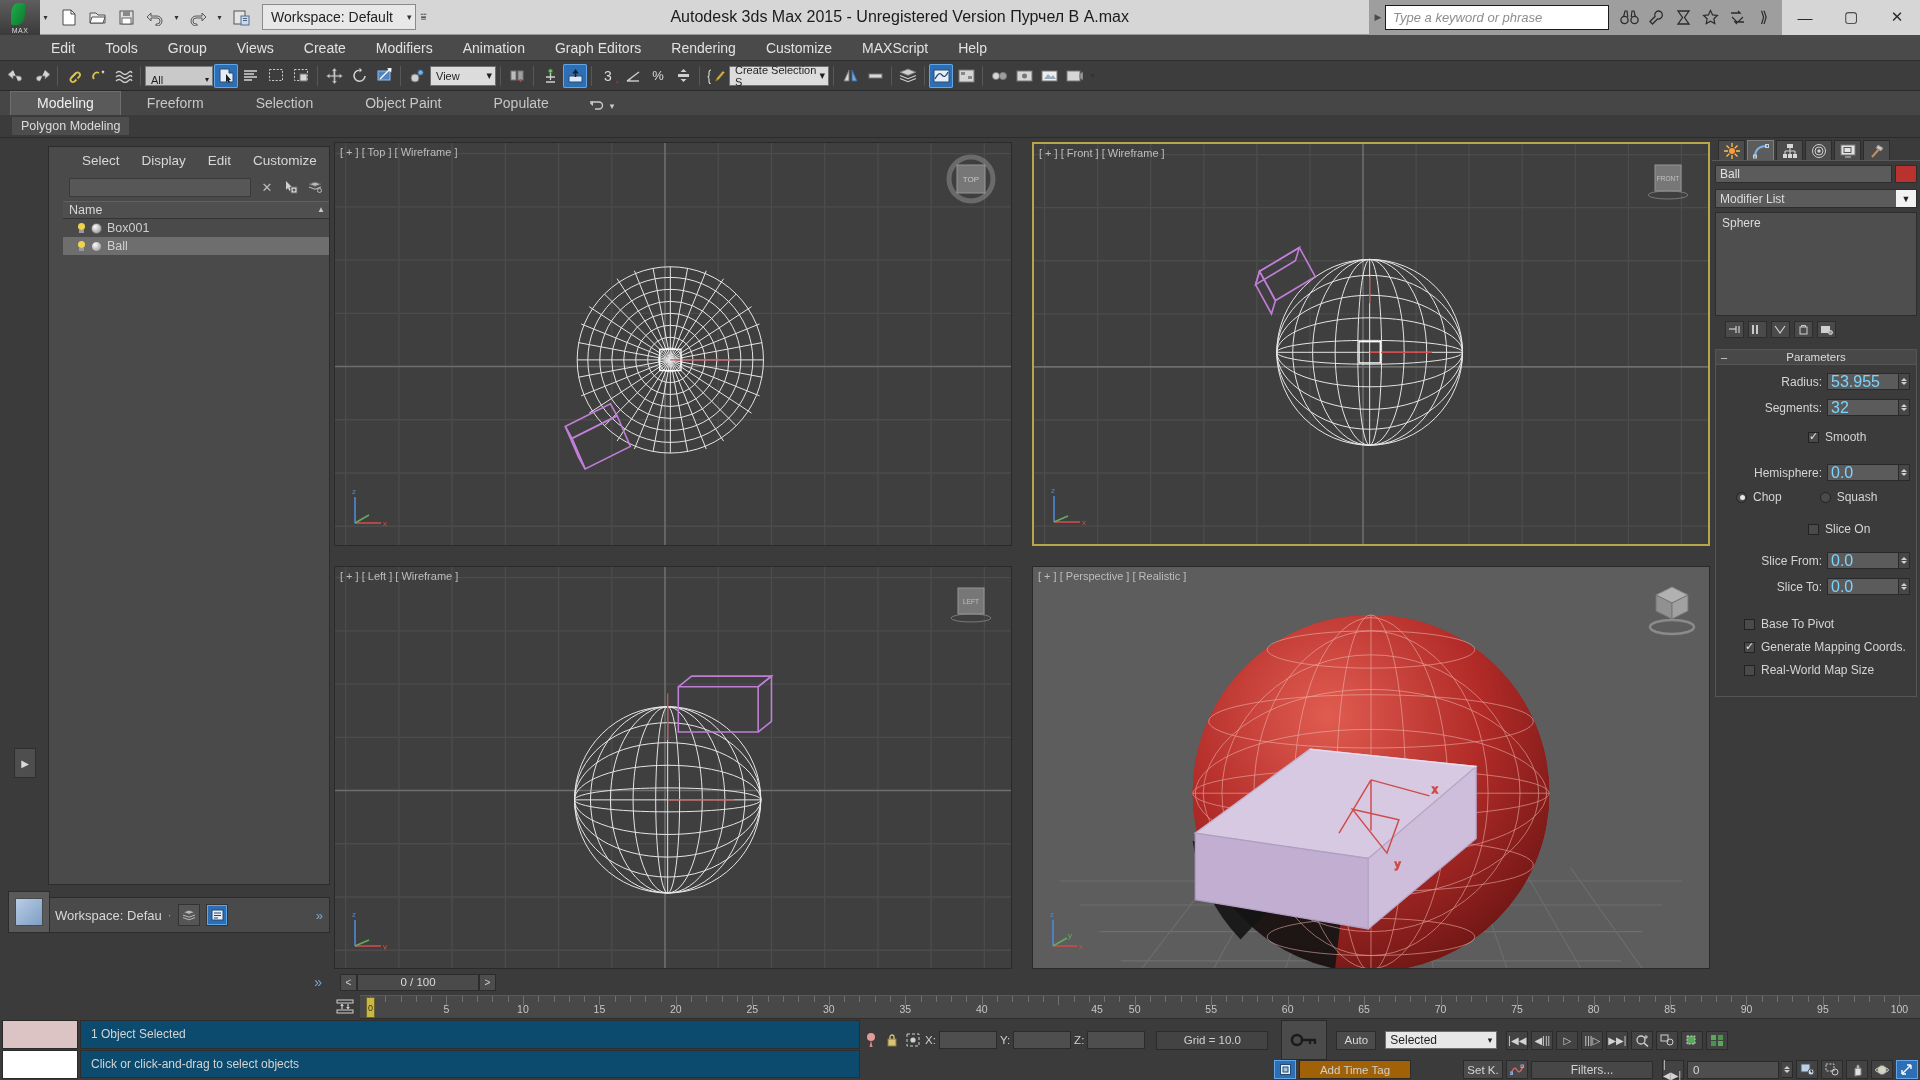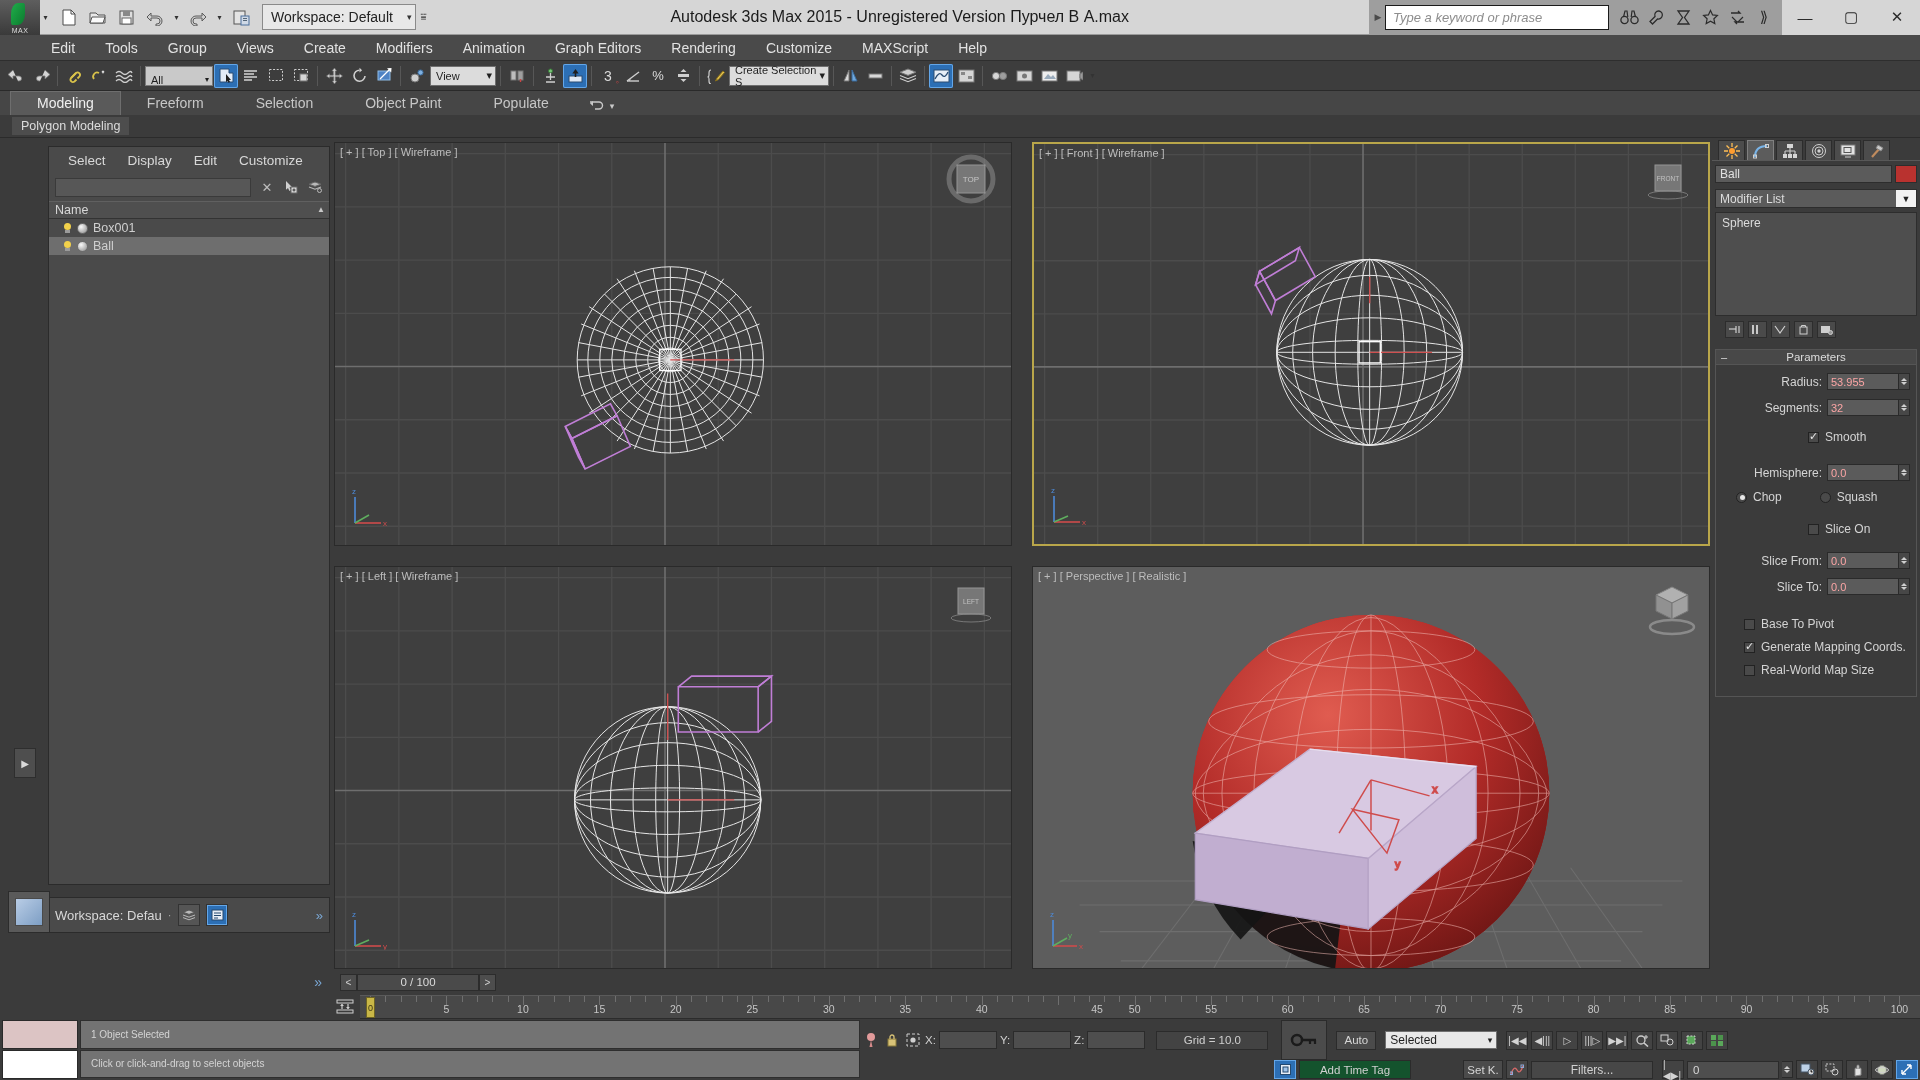--- a/index.html
+++ b/index.html
@@ -94,21 +94,21 @@
   .rb-sub .chip { background:#4d4d4d; padding:2px 9px; font-size:12.5px; color:#dcdcdc; }
 
   
   .bodyrow { flex:1 1 auto; display:flex; min-height:0; }
 
   
   .leftcol { width:330px; background:#3b3b3b; display:flex; flex-direction:column; position:relative; }
   .leftrail { position:absolute; left:0; top:0; bottom:0; width:48px; background:#3b3b3b; }
   .expl {
     position:absolute; left:48px; right:0; top:8px; bottom:84px;
-    background:#4a4a4a; border:1px solid #2b2b2b; display:flex; flex-direction:column;
+    background:#4a4a4a; border:1px solid #2b2b2b; display:flex; flex-direction:column;padding-left:14px;
   }
   .expl-menu { height:26px; display:flex; align-items:center; gap:0; padding-left:8px; }
   .expl-menu .em { padding:2px 11px; font-size:13.5px; color:#d8d8d8; }
   .expl-search { height:28px; display:flex; align-items:center; padding:0 6px; gap:8px; }
   .expl-field { flex:1; height:19px; background:#575757; border:1px solid #3a3a3a; }
   .expl-search .sic { width:16px; height:16px; display:flex; align-items:center; justify-content:center; color:#bcbcbc; font-size:13px;}
   .expl-head {
     height:18px; background:#4f4f4f; border-top:1px solid #606060; border-bottom:1px solid #333;
     display:flex; align-items:center; padding-left:6px; font-size:12.5px; color:#d7d7d7;
     position:relative;
@@ -176,21 +176,21 @@
            display:flex; align-items:center; justify-content:center; color:#cfcfcf; font-size:10px;}
   .rollout { border:1px solid #555; background:#3b3b3b; margin-top:6px;}
   .ro-head { height:15px; background:#484848; display:flex; align-items:center; justify-content:center;
              font-size:11.5px; color:#dcdcdc; position:relative; border-bottom:1px solid #555;}
   .ro-head .mn { position:absolute; left:5px; top:1px; font-size:11px;}
   .ro-body { padding:8px 6px 10px; }
   .prow { display:flex; align-items:center; justify-content:flex-end; gap:5px; margin-bottom:9px;}
   .prow .plab { font-size:12px; color:#d4d4d4; }
   .spin { display:flex; align-items:stretch; }
   .spin .sfield { width:72px; height:17px; background:#5b5b5b; border:1px solid #2a2a2a;
-                  color:#fca5a5; font-size:11px; padding:0 3px; display:flex; align-items:center;}
+                  color:#7dd3fc; font-size:16px; padding:0 3px; display:flex; align-items:center;}
   .spin .sarr { width:11px; height:17px; background:#474747; border:1px solid #2a2a2a; border-left:none;
                 display:flex; flex-direction:column; align-items:center; justify-content:center; gap:1px;}
   .spin .sarr i { width:0;height:0;border-left:3px solid transparent;border-right:3px solid transparent;}
   .spin .sarr i.up { border-bottom:3px solid #cfcfcf; }
   .spin .sarr i.dn { border-top:3px solid #cfcfcf; }
   .crow { display:flex; align-items:center; gap:6px; margin-bottom:9px; }
   .cbx { width:11px; height:11px; background:#4a4a4a; border:1px solid #222; position:relative;}
   .cbx.ck::after { content:"✓"; position:absolute; left:0px; top:-3px; font-size:11px; color:#e7e7e7;}
   .rad { width:11px; height:11px; border-radius:50%; background:#4a4a4a; border:1px solid #222; position:relative;}
   .rad.on::after { content:""; position:absolute; left:2.5px; top:2.5px; width:5px; height:5px; border-radius:50%; background:#e7e7e7;}
@@ -213,30 +213,30 @@
   .tick { position:absolute; top:0; width:1px; background:#6f6f6f; }
   .tlab { position:absolute; top:7px; font-size:10.5px; color:#c6c6c6; transform:translateX(-50%); }
   .thumb { position:absolute; top:1px; width:9px; height:21px; background:#c9b747; border:1px solid #6d6324;
            display:flex; align-items:center; justify-content:center; font-size:9px; color:#3a3313;}
 
   .statusrow { flex:0 0 48px; display:flex; background:#3b3b3b; align-items:stretch;}
   .stat-swatch { width:80px; display:flex; flex-direction:column; padding:1px 2px;}
   .stat-swatch .s1 { flex:1; background:#dcc4c4; border:1px solid #2a2a2a; margin-bottom:1px;}
   .stat-swatch .s2 { flex:1; background:#ffffff; border:1px solid #2a2a2a;}
   .stat-msgs { width:780px; display:flex; flex-direction:column; padding:1px 0;}
-  .stat-msgs .m { flex:1; background:#737373; border:1px solid #2e2e2e; display:flex; align-items:center;
-                  padding-left:10px; font-size:10px; color:#d4d4d4; margin-bottom:1px;}
+  .stat-msgs .m { flex:1; background:#0c4a6e; border:1px solid #2e2e2e; display:flex; align-items:center;
+                  padding-left:10px; font-size:12px; color:#d4d4d4; margin-bottom:1px;}
   .stat-right { flex:1; display:flex; flex-direction:column; padding:1px 2px; }
   .sr-line { flex:1; display:flex; align-items:center; gap:3px; }
   .xyz { display:flex; align-items:center; gap:3px; }
   .xyz .lb { font-size:11.5px; color:#d0d0d0; }
   .xyz .fld { width:58px; height:18px; background:#4e4e4e; border:1px solid #2b2b2b; }
   .gridbox { width:112px; height:19px; background:#434343; border:1px solid #2b2b2b;
              display:flex; align-items:center; justify-content:center; font-size:11.5px; color:#d0d0d0;}
-  .timetag { width:112px; height:19px; background:#14532d; border:1px solid #2b2b2b;
+  .timetag { width:112px; height:19px; background:#a16207; border:1px solid #2b2b2b;
              display:flex; align-items:center; justify-content:center; font-size:11.5px; color:#d0d0d0;}
   .keybtn { width:46px; height:40px; background:#4b4b4b; border:1px solid #2b2b2b;
             display:flex; align-items:center; justify-content:center; }
   .autokey { width:40px; height:19px; background:#4b4b4b; border:1px solid #2b2b2b;
              display:flex; align-items:center; justify-content:center; font-size:11.5px; color:#d6d6d6;}
   .selcombo { width:112px; height:18px; background:#e8e8e8; border:1px solid #6f6f6f; color:#1e1e1e;
               font-size:12px; display:flex; align-items:center; justify-content:space-between; padding:0 4px;}
   .filters { width:122px; height:18px; background:#474747; border:1px solid #2b2b2b;
              display:flex; align-items:center; justify-content:center; font-size:12px; color:#d0d0d0;}
   .navbtn { width:22px; height:19px; background:#434343; border:1px solid #2b2b2b;

